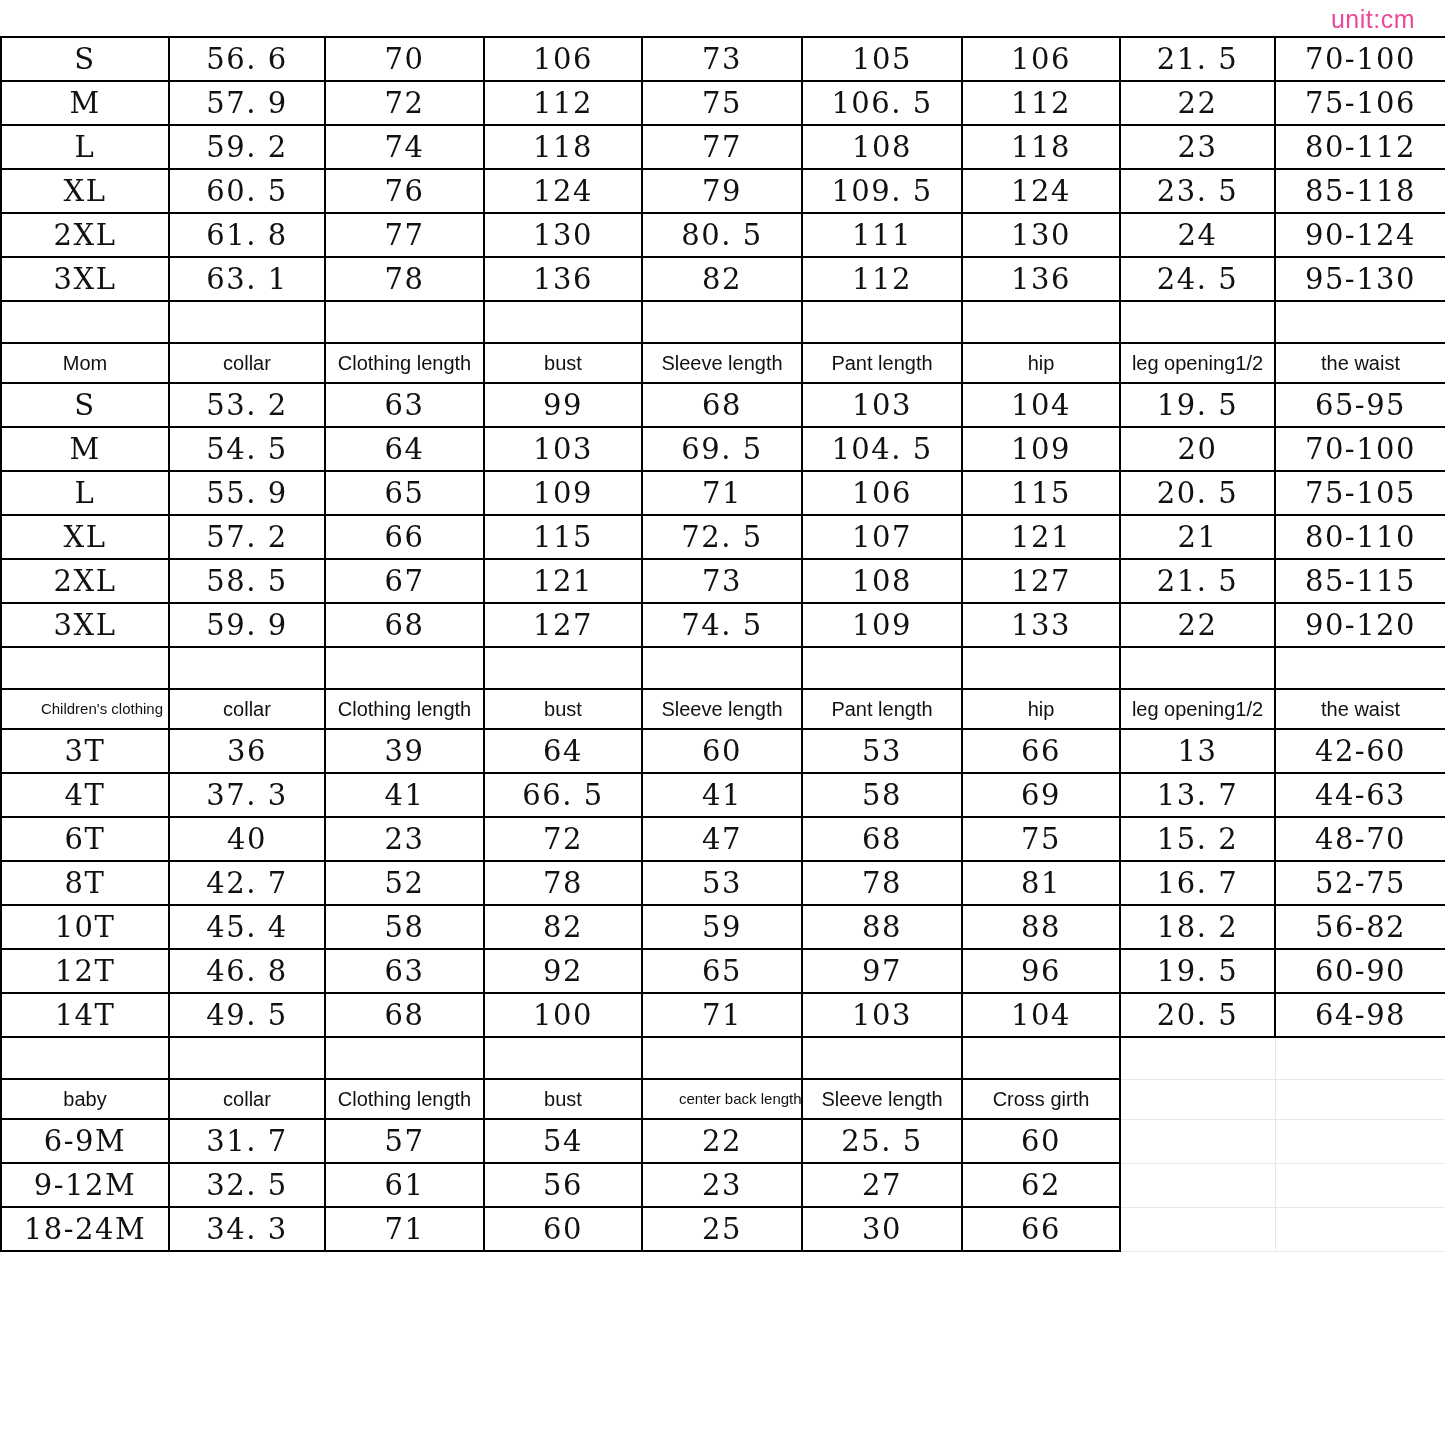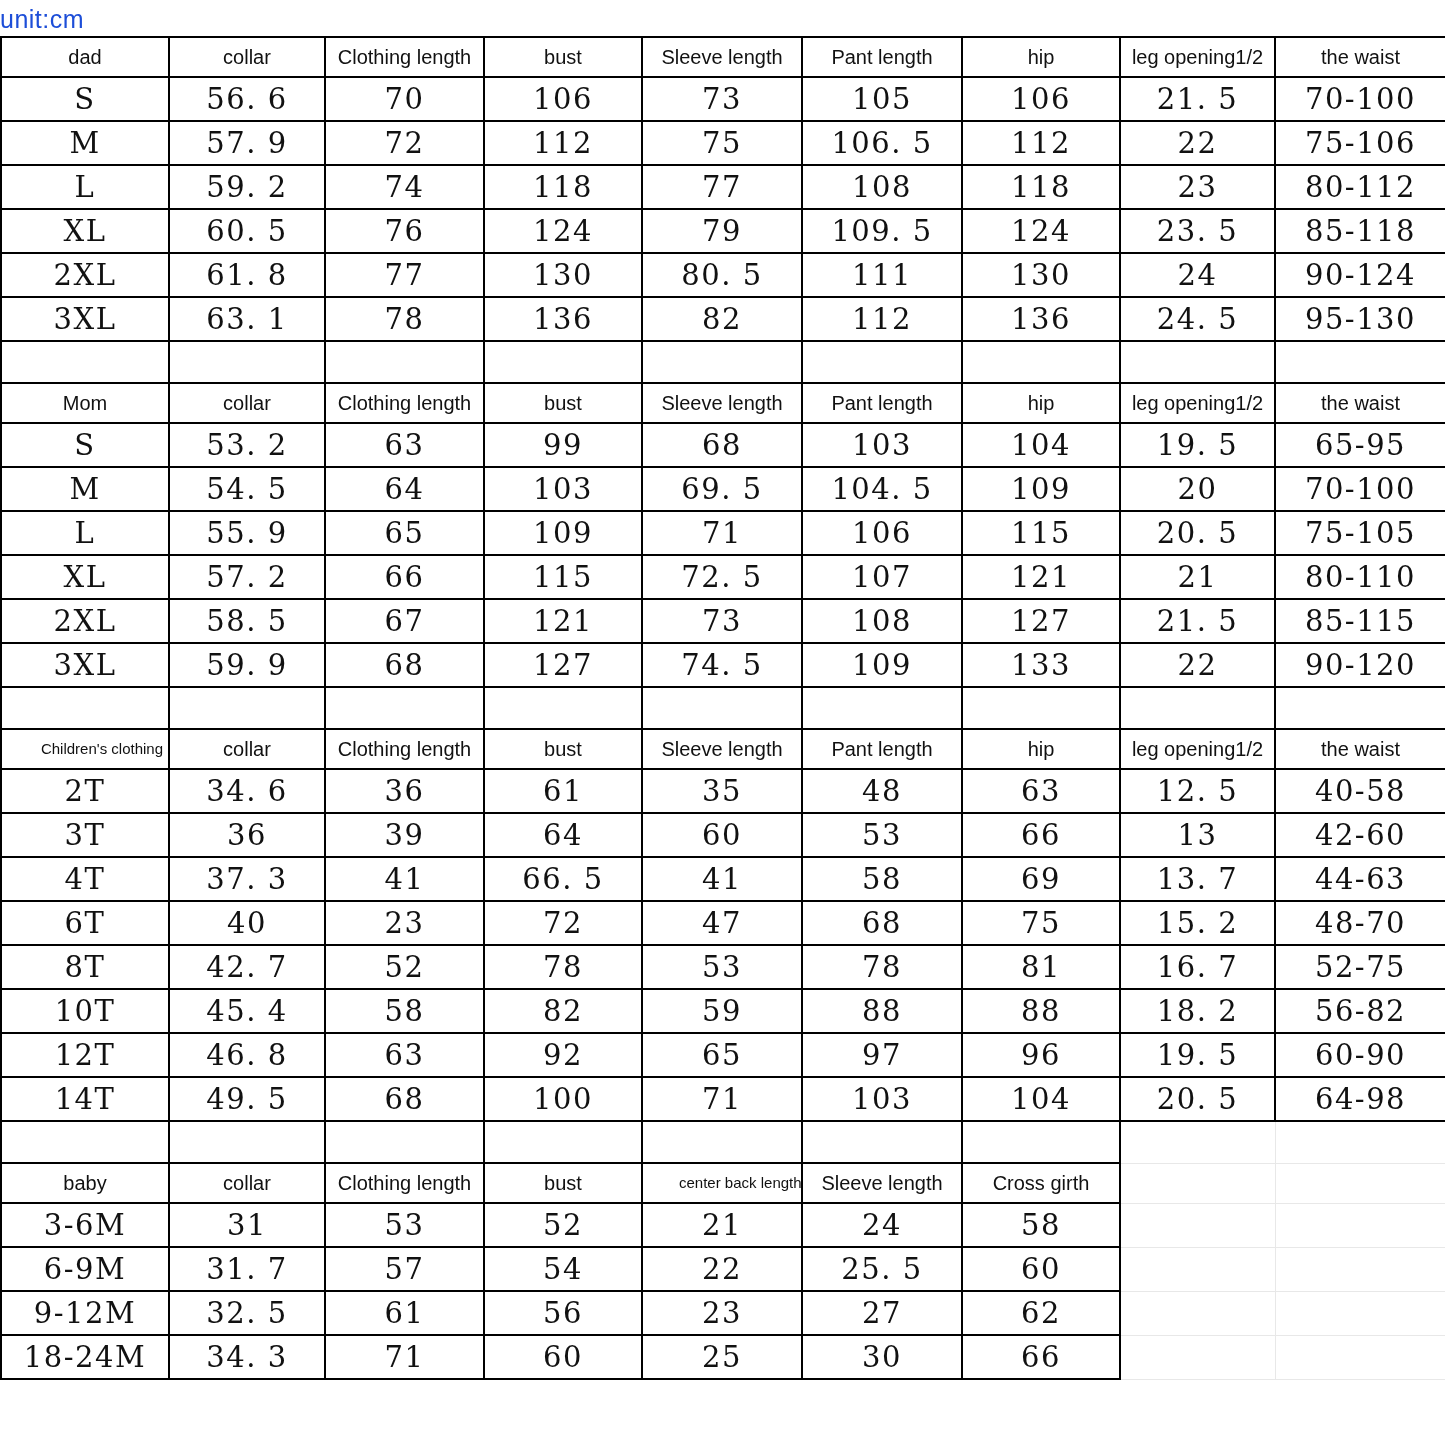--- a/index.html
+++ b/index.html
@@ -14,26 +14,27 @@
     color: #111111;
     overflow: hidden;
   }
   .page {
     position: relative;
     width: 1445px;
     height: 1432px;
     box-sizing: border-box;
   }
   .unit-line {
+    text-align: right;
     font-family: "Liberation Sans", sans-serif;
     font-size: 25px;
     line-height: 34px;
     padding-right: 30px;
     padding-top: 2px;
-    color: #1d4ed8;
+    color: #ec4899;
     letter-spacing: 0.5px;
   }
   table.size-table {
     border-collapse: collapse;
     table-layout: fixed;
     width: 1445px;
   }
   table.size-table col.c0 { width: 168px; }
   table.size-table col.c1 { width: 156px; }
   table.size-table col.c2 { width: 159px; }
@@ -93,31 +94,20 @@
         <col class="c2">
         <col class="c3">
         <col class="c4">
       <col class="c5">
         <col class="c6">
         <col class="c7">
         <col class="c8">
     </colgroup>
 
     <tbody>
-        <tr class="hdr">
-      <td>dad</td>
-      <td>collar</td>
-      <td>Clothing length</td>
-      <td>bust</td>
-      <td>Sleeve length</td>
-      <td>Pant length</td>
-      <td>hip</td>
-      <td>leg opening1/2</td>
-      <td>the waist</td>
-    </tr>
     <tr>
       <td>S</td>
       <td>56. 6</td>
       <td>70</td>
       <td>106</td>
       <td>73</td>
       <td>105</td>
       <td>106</td>
       <td>21. 5</td>
       <td>70-100</td>
@@ -285,31 +275,20 @@
       <td>collar</td>
       <td>Clothing length</td>
       <td>bust</td>
       <td>Sleeve length</td>
       <td>Pant length</td>
       <td>hip</td>
       <td>leg opening1/2</td>
       <td>the waist</td>
     </tr>
     <tr>
-      <td>2T</td>
-      <td>34. 6</td>
-      <td>36</td>
-      <td>61</td>
-      <td>35</td>
-      <td>48</td>
-      <td>63</td>
-      <td>12. 5</td>
-      <td>40-58</td>
-    </tr>
-    <tr>
       <td>3T</td>
       <td>36</td>
       <td>39</td>
       <td>64</td>
       <td>60</td>
       <td>53</td>
       <td>66</td>
       <td>13</td>
       <td>42-60</td>
     </tr>
@@ -397,31 +376,20 @@
       <td>collar</td>
       <td>Clothing length</td>
       <td>bust</td>
       <td class="tiny">center back length</td>
       <td>Sleeve length</td>
       <td>Cross girth</td>
       <td class="empty-nb"></td>
       <td class="empty-nb"></td>
     </tr>
     <tr>
-      <td>3-6M</td>
-      <td>31</td>
-      <td>53</td>
-      <td>52</td>
-      <td>21</td>
-      <td>24</td>
-      <td>58</td>
-      <td class="empty-nb"></td>
-      <td class="empty-nb"></td>
-    </tr>
-    <tr>
       <td>6-9M</td>
       <td>31. 7</td>
       <td>57</td>
       <td>54</td>
       <td>22</td>
       <td>25. 5</td>
       <td>60</td>
       <td class="empty-nb"></td>
       <td class="empty-nb"></td>
     </tr>

